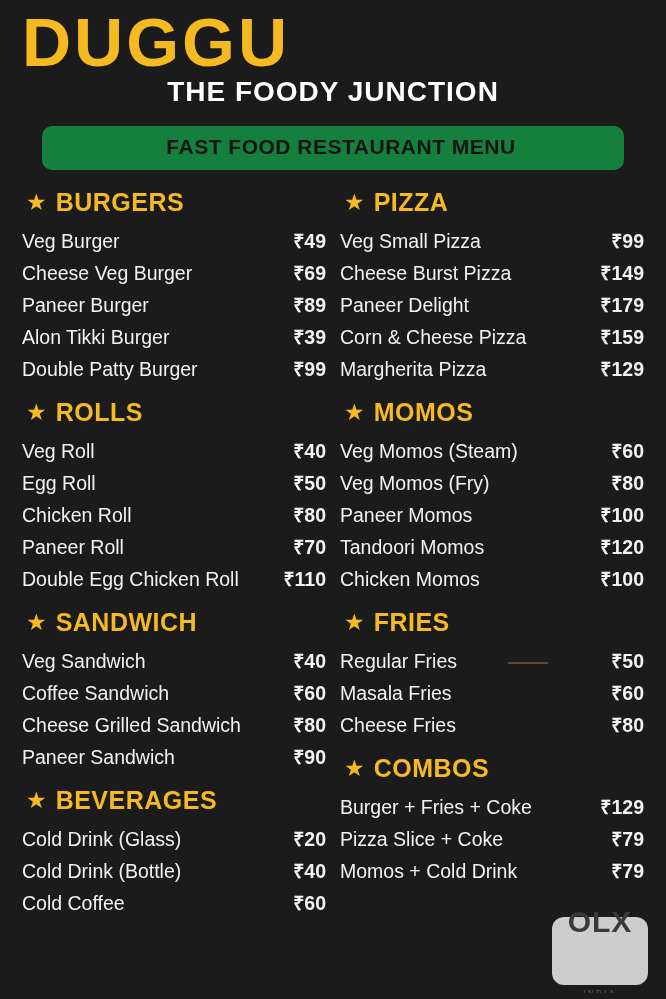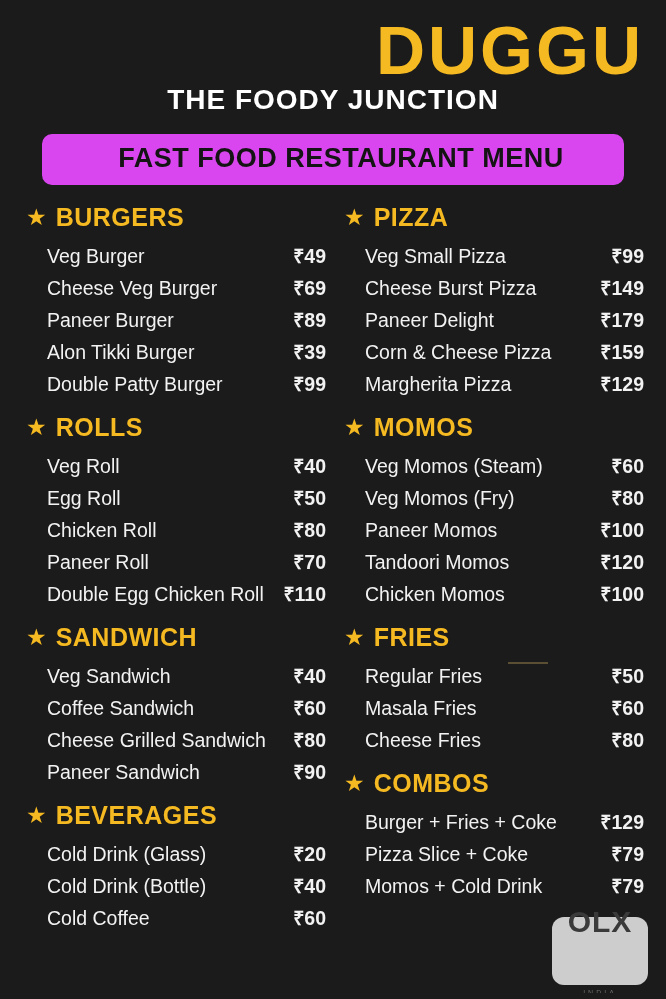--- a/index.html
+++ b/index.html
@@ -13,43 +13,43 @@
   .page {
     position: relative;
     width: 666px;
     height: 999px;
     background: #1c1b1b;
     padding: 0 22px;
   }
 
   
   .brand {
-    text-align: right;
+    text-align: left;
     color: #f5b921;
     font-size: 68px;
     font-weight: bold;
     letter-spacing: 3px;
     line-height: 1;
-    padding-top: 16px;
+    padding-top: 8px;
   }
   .tagline {
     text-align: center;
     color: #ffffff;
     font-size: 28px;
     font-weight: bold;
     letter-spacing: 1px;
     margin-top: 0;
   }
   .banner {
     margin: 18px 20px 0 20px;
-    background: #d946ef;
+    background: #15803d;
     border-radius: 10px;
     text-align: center;
     color: #141414;
-    font-size: 27px;
+    font-size: 21px;
     font-weight: bold;
     letter-spacing: 0.5px;
     padding: 9px 0 11px 16px;
   }
 
   
   .columns {
     display: flex;
     margin-top: 18px;
     gap: 14px;
@@ -77,21 +77,21 @@
     letter-spacing: 0.5px;
   }
 
   .item {
     display: flex;
     align-items: baseline;
     color: #f2f2f2;
     font-size: 19.5px;
     padding: 2.5px 0;
   }
-  .item .name { flex: 1 1 auto; white-space: nowrap; margin-left: 25px; }
+  .item .name { flex: 1 1 auto; white-space: nowrap; }
   .item .price {
     flex: 0 0 auto;
     text-align: right;
     font-weight: bold;
     padding-left: 8px;
     min-width: 52px;
   }
 
   
   .artifact {

